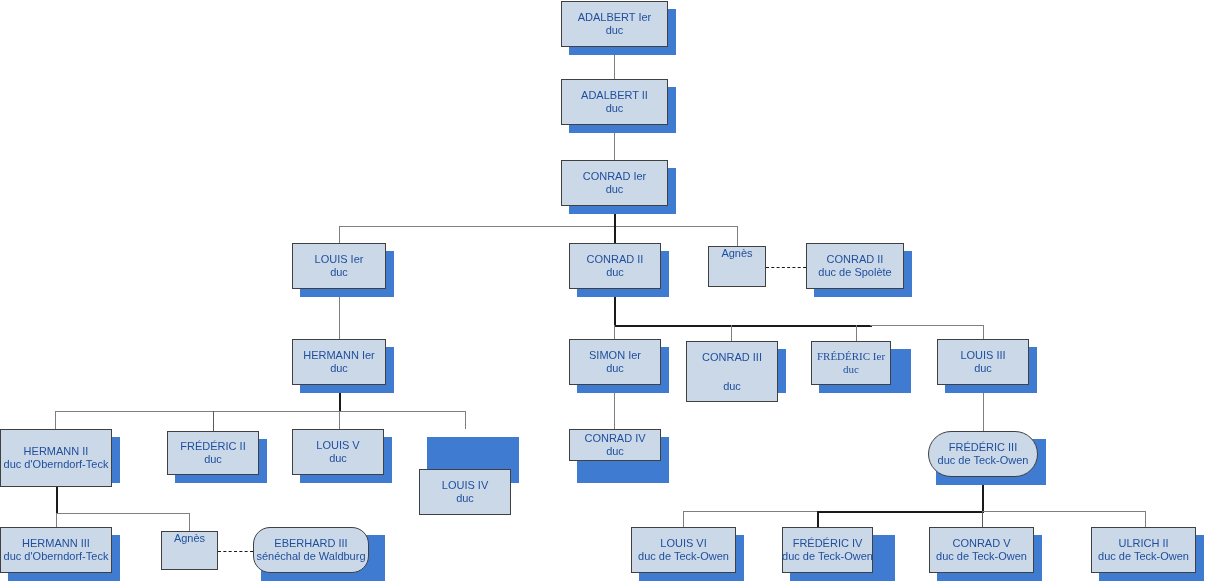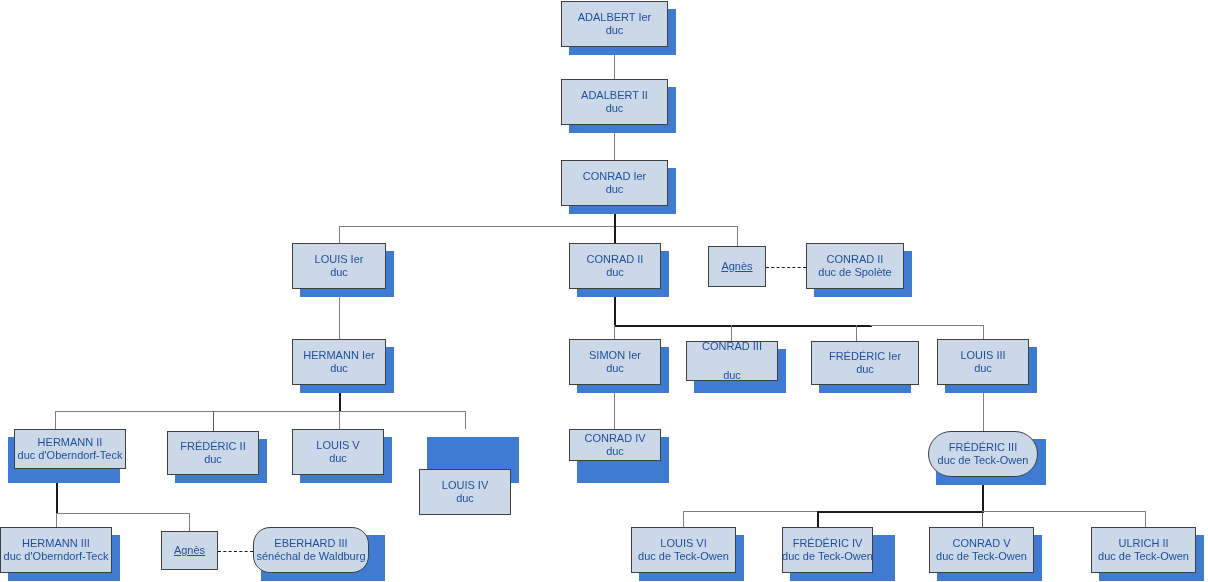--- a/index.html
+++ b/index.html
@@ -47,21 +47,21 @@
     align-items: center;
     justify-content: center;
     text-align: center;
     line-height: 1.18;
     font-size: 11px;
     white-space: nowrap;
     z-index: 5;
   }
   .node .name { display: block; }
   .node .title { display: block; }
-  .node.single { justify-content: center; text-decoration: underline; }
+  .node.single { justify-content: flex-start; }
 
   .shadow {
     position: absolute;
     background: #3f7bd0;
     z-index: 1;
   }
 </style>
 </head>
 <body>
 
@@ -156,36 +156,36 @@
       <div class="node" style="left: 292px; top: 339px; width: 94px; height: 46px;">
         <span class="name">HERMANN Ier</span>
         <span class="title">duc</span>
       </div>
       <div class="shadow" style="left: 577px; top: 347px; width: 92px; height: 46px;"></div>
       <div class="node" style="left: 569px; top: 339px; width: 92px; height: 46px;">
         <span class="name">SIMON Ier</span>
         <span class="title">duc</span>
       </div>
       <div class="shadow" style="left: 694px; top: 349px; width: 92px; height: 44px;"></div>
-      <div class="node" style="left: 686px; top: 341px; width: 92px; height: 40px; gap: 16px;">
+      <div class="node" style="left: 686px; top: 341px; width: 92px; height: 61px; gap: 16px;">
         <span class="name">CONRAD III</span>
         <span class="title">duc</span>
       </div>
       <div class="shadow" style="left: 819px; top: 349px; width: 92px; height: 44px;"></div>
-      <div class="node" style="left: 811px; top: 341px; width: 108px; height: 44px;">
+      <div class="node" style="left: 811px; top: 341px; width: 80px; height: 44px; font-family: Liberation Serif, serif;">
         <span class="name">FRÉDÉRIC Ier</span>
         <span class="title">duc</span>
       </div>
       <div class="shadow" style="left: 945px; top: 347px; width: 92px; height: 46px;"></div>
       <div class="node" style="left: 937px; top: 339px; width: 92px; height: 46px; text-align: right;">
         <span class="name">LOUIS III</span>
         <span class="title">duc</span>
       </div>
       <div class="shadow" style="left: 8px; top: 437px; width: 112px; height: 46px;"></div>
-      <div class="node" style="left: 14px; top: 429px; width: 112px; height: 40px;">
+      <div class="node" style="left: 0px; top: 429px; width: 112px; height: 58px;">
         <span class="name">HERMANN II</span>
         <span class="title">duc d'Oberndorf-Teck</span>
       </div>
       <div class="shadow" style="left: 175px; top: 439px; width: 92px; height: 44px;"></div>
       <div class="node" style="left: 167px; top: 431px; width: 92px; height: 44px;">
         <span class="name">FRÉDÉRIC II</span>
         <span class="title">duc</span>
       </div>
       <div class="shadow" style="left: 300px; top: 437px; width: 92px; height: 46px;"></div>
       <div class="node" style="left: 292px; top: 429px; width: 92px; height: 46px;">

